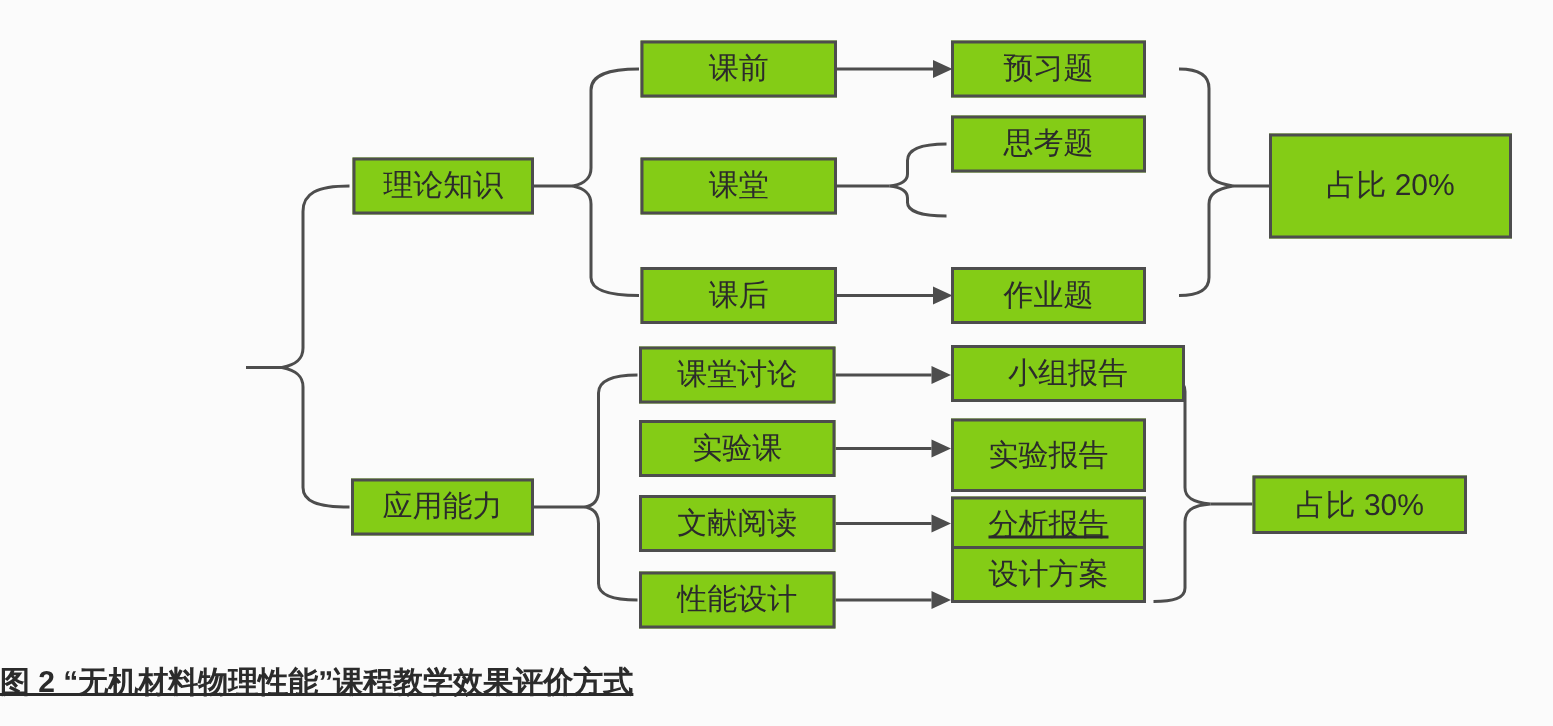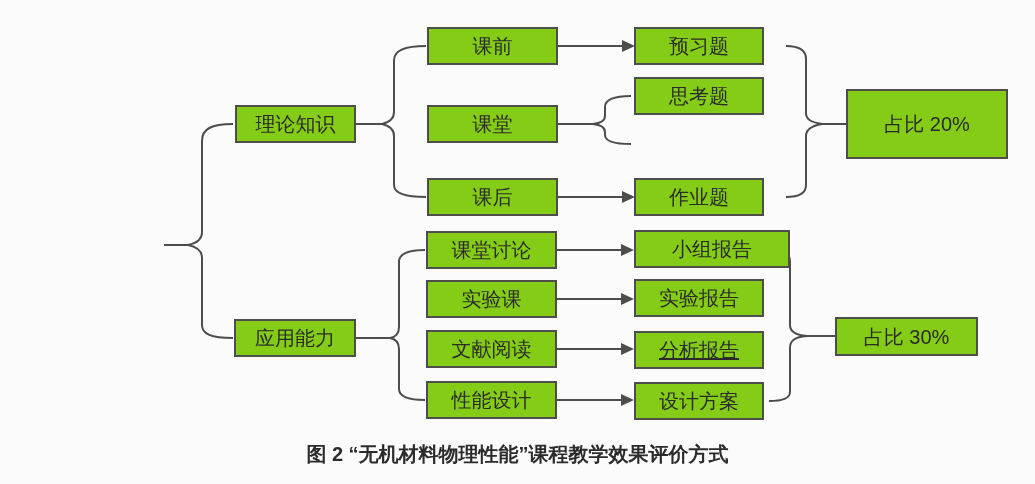--- a/index.html
+++ b/index.html
@@ -37,24 +37,24 @@
     font-size: 20px;
     line-height: 1.3;
     color: var(--text, #2b2b2b);
     white-space: pre-line;
   }
   .caption {
     position: absolute;
     left: 0;
     right: 0;
     top: 441px;
-    text-align: center;
     font-size: 20px;
     font-weight: bold;
     color: var(--text, #2b2b2b);
+    text-decoration: underline;
   }
 </style>
 </head>
 <body>
 
 <div class="canvas">
 
   <svg class="connectors" viewBox="0 0 1035 484" xmlns="http://www.w3.org/2000/svg">
 
     <path d="M 164 245 H 188"></path>
@@ -107,21 +107,21 @@
   <div class="node" style="left:634px; top:178px; width:130px; height:38px;">作业题</div>
 
   <div class="node" style="left:846px; top:89px; width:162px; height:70px;">占比 20%</div>
 
   <div class="node" style="left:426px; top:231px; width:131px; height:38px;">课堂讨论</div>
   <div class="node" style="left:426px; top:280px; width:131px; height:38px;">实验课</div>
   <div class="node" style="left:426px; top:330px; width:131px; height:38px;">文献阅读</div>
   <div class="node" style="left:426px; top:381px; width:131px; height:38px;">性能设计</div>
 
   <div class="node" style="left:634px; top:230px; width:156px; height:38px;">小组报告</div>
-  <div class="node" style="left:634px; top:279px; width:130px; height:38px;">实验报告</div>
+  <div class="node" style="left:634px; top:279px; width:130px; height:49px;">实验报告</div>
   <div class="node" style="left:634px; top:331px; width:130px; height:38px;text-decoration:underline;">分析报告</div>
-  <div class="node" style="left:634px; top:382px; width:130px; height:38px;">设计方案</div>
+  <div class="node" style="left:634px; top:364px; width:130px; height:38px;">设计方案</div>
 
   <div class="node" style="left:835px; top:317px; width:143px; height:39px;">占比 30%</div>
 
   <div class="caption">图 2 “无机材料物理性能”课程教学效果评价方式</div>
 
 </div>
 
 </body></html>

